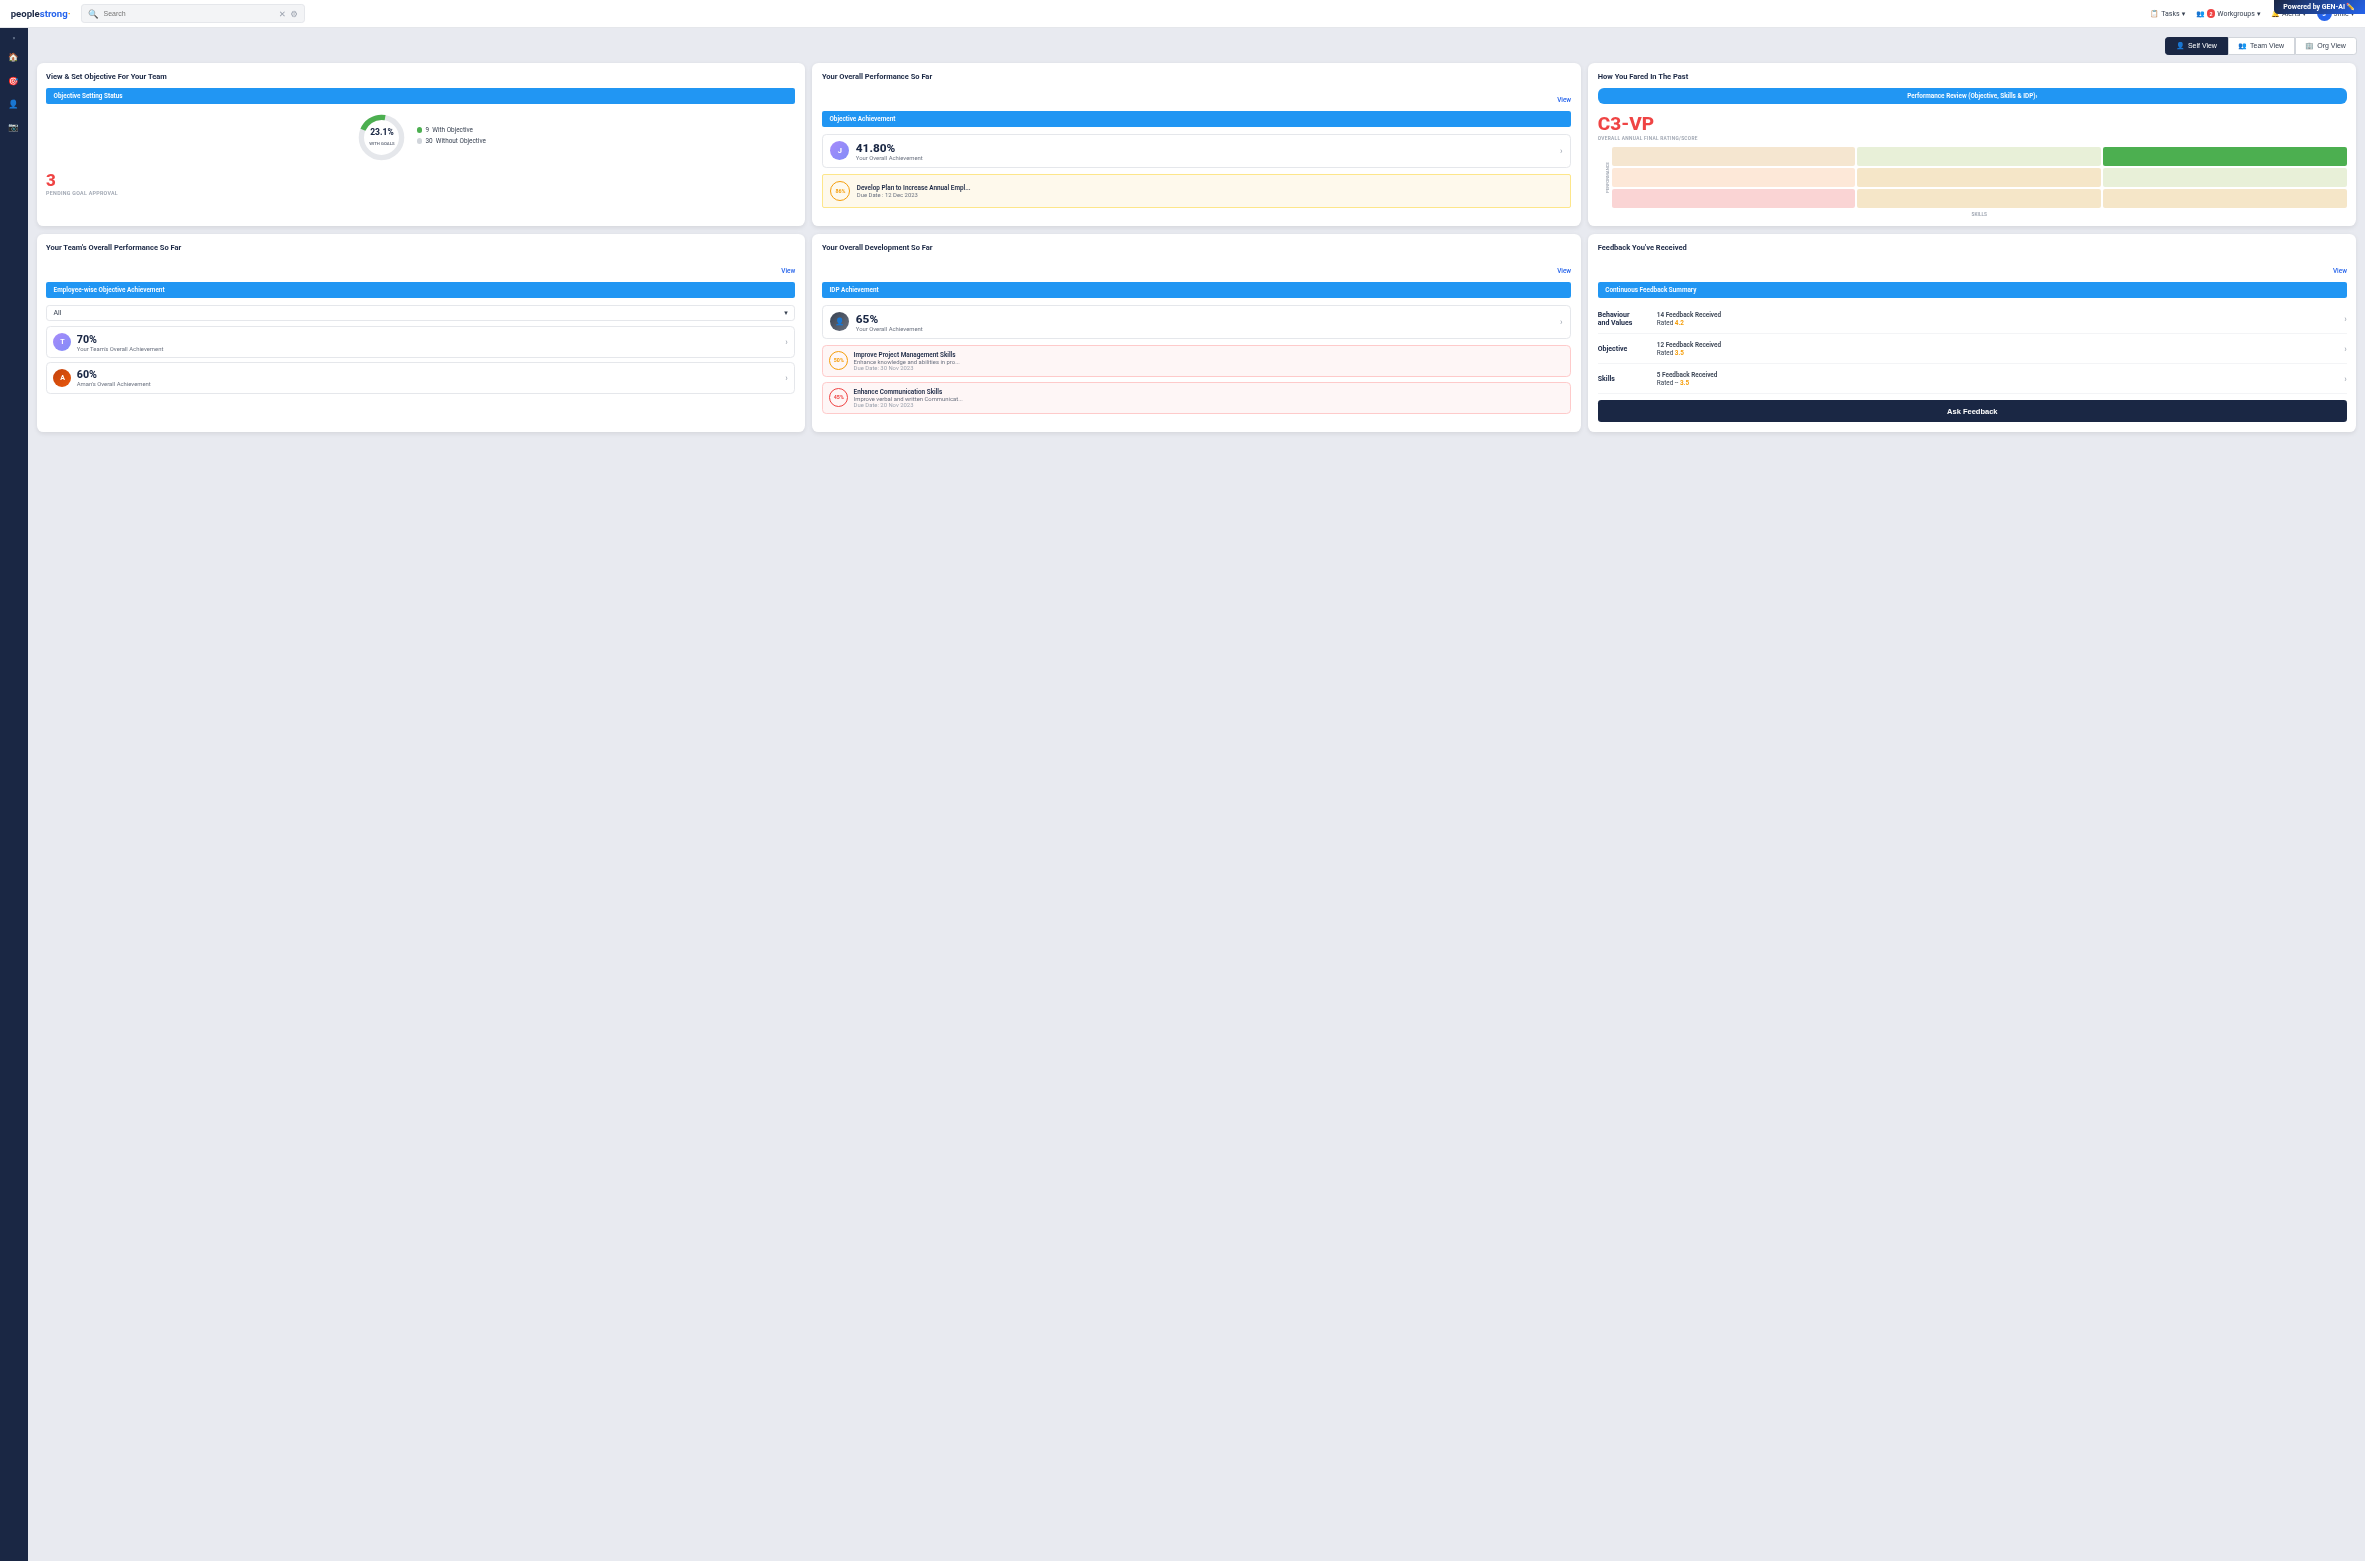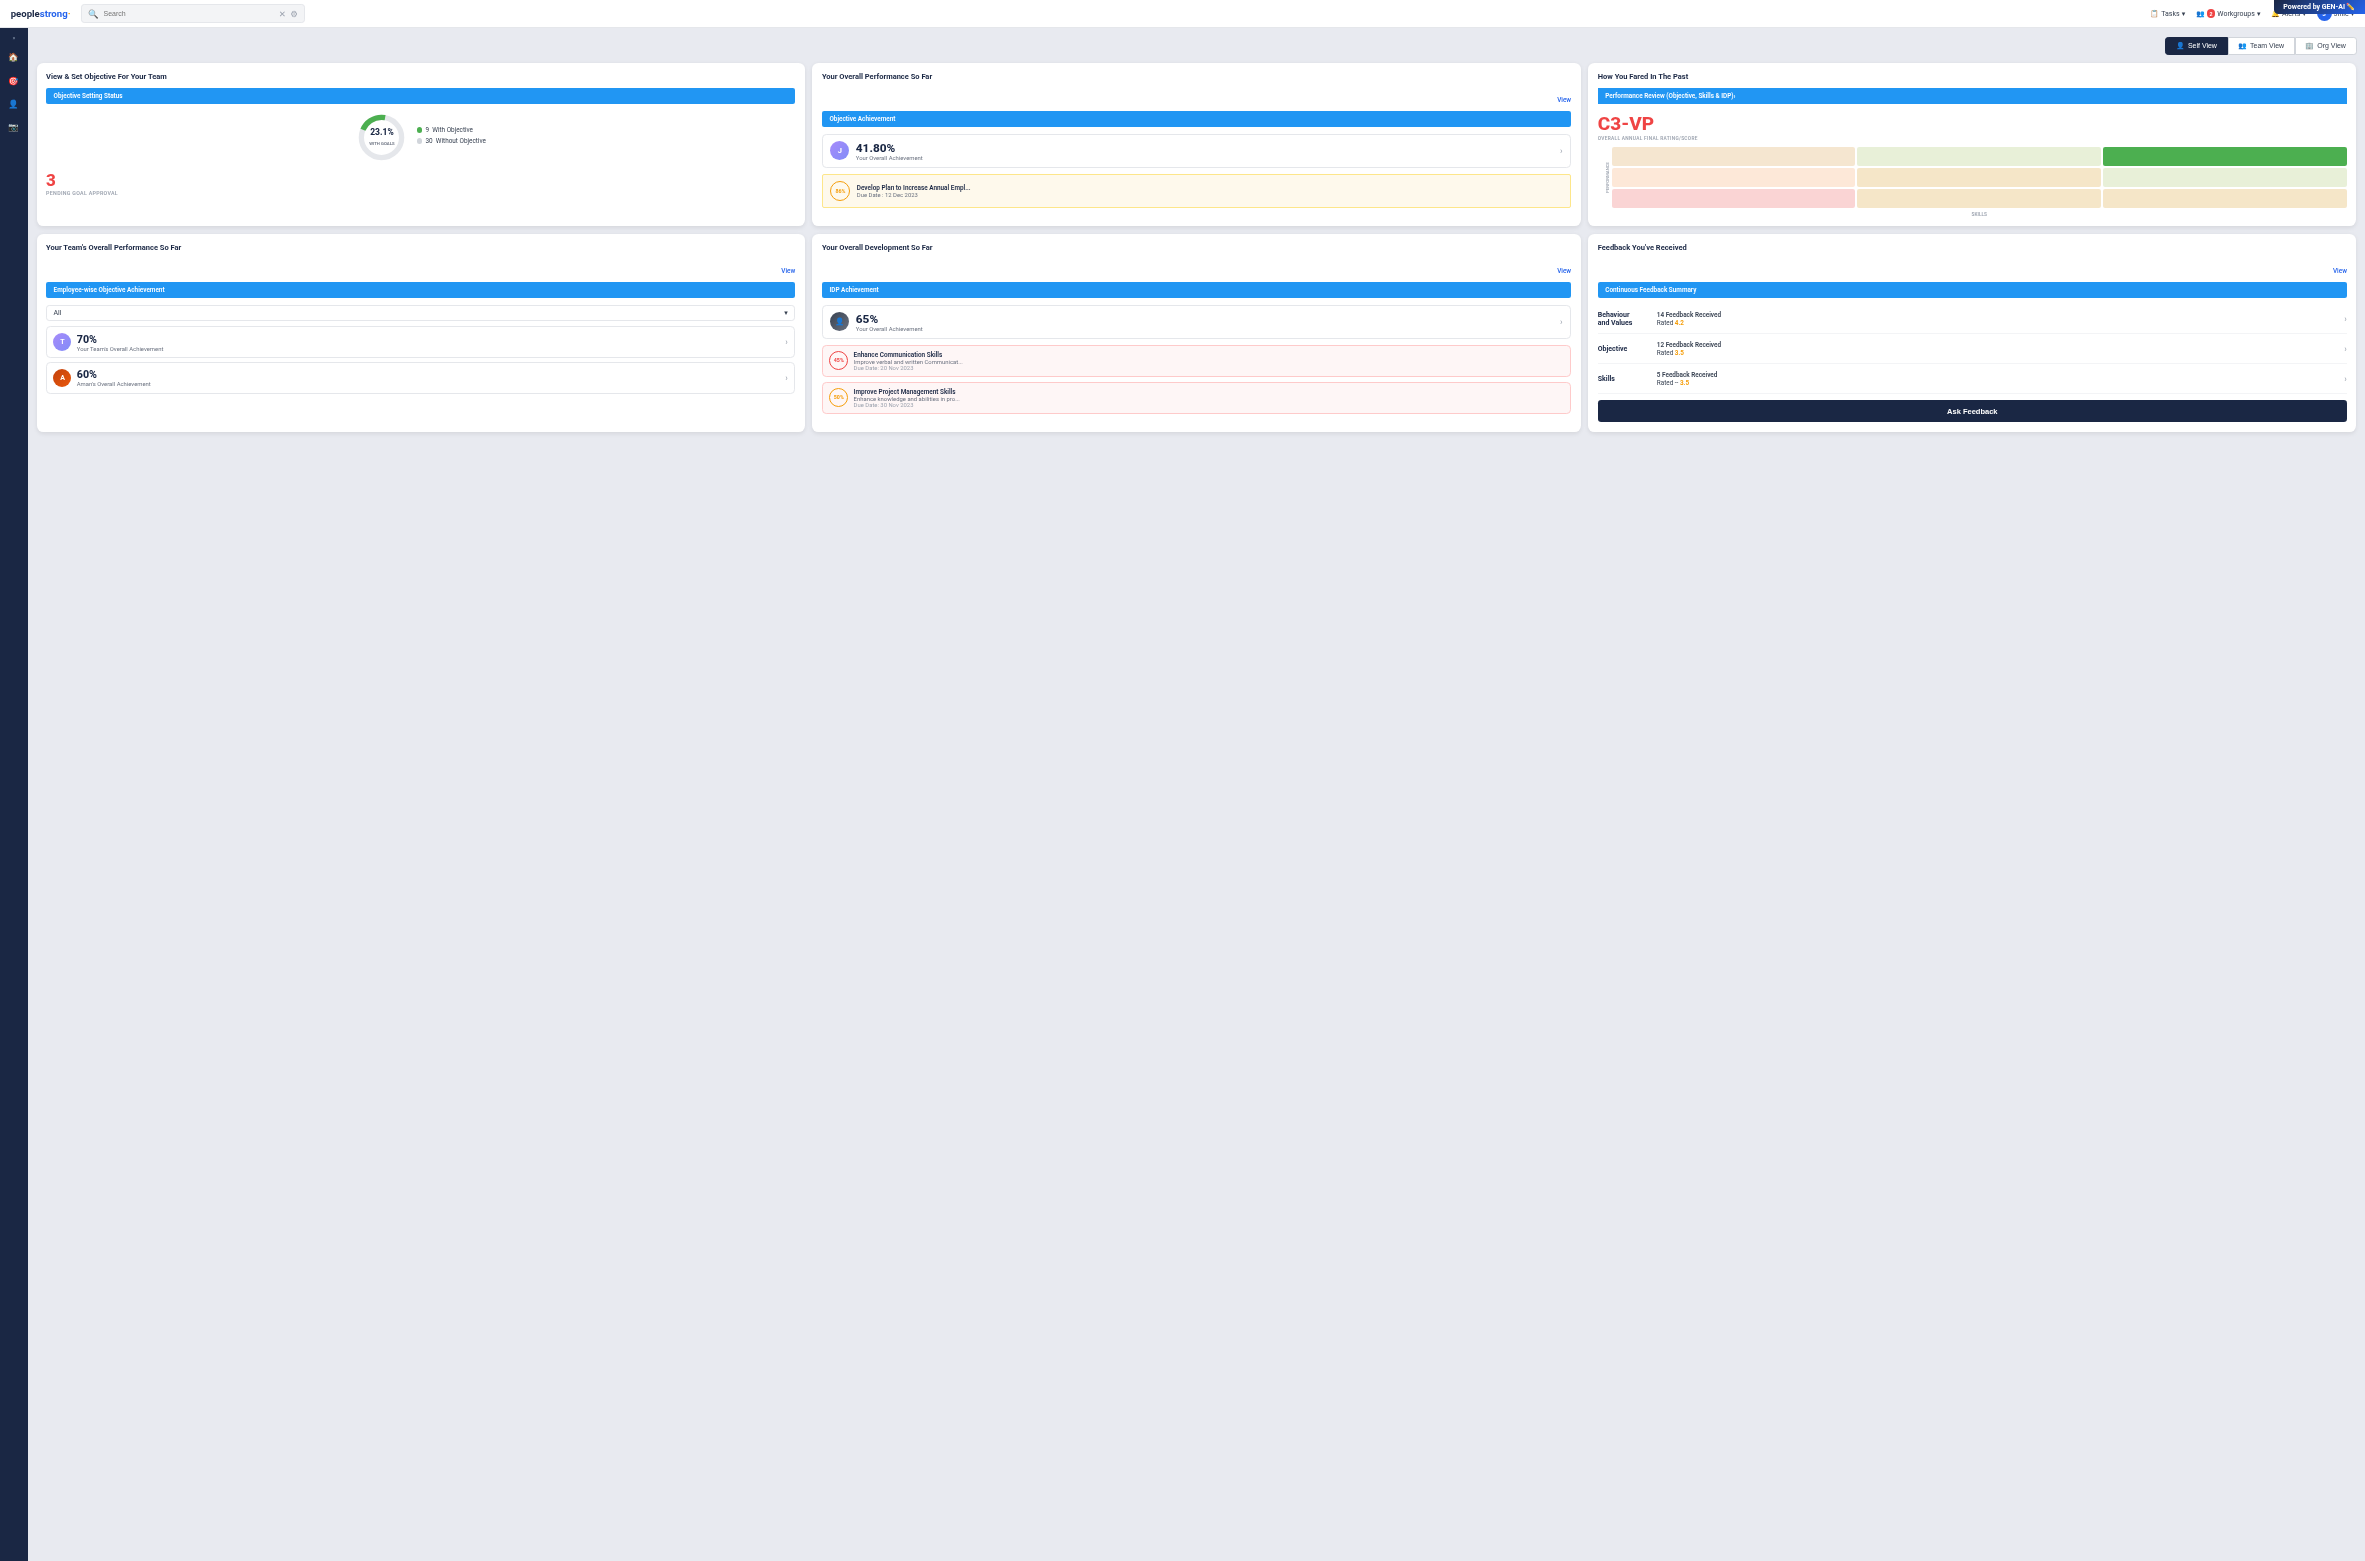--- a/index.html
+++ b/index.html
@@ -357,27 +357,27 @@
     .goal-due {
       font-size: 5.9px;
       color: #6b7280;
     }
 
     
     .perf-review-header {
       background: #2196f3;
       color: white;
       padding: 4.3px 7.5px;
-      border-radius: 0;
+      border-radius: 6px;
       font-size: 6.4px;
       font-weight: 600;
       margin-bottom: 7.5px;
       display: flex;
       align-items: center;
-      justify-content: flex-start;
+      justify-content: center;
     }
     .rating-score {
       font-size: 19px;
       font-weight: 800;
       color: #ef4444;
       margin-bottom: 1.1px;
     }
     .rating-label {
       font-size: 4.8px;
       color: #9ca3af;
@@ -717,37 +717,37 @@
           <div class="achievement-avatar">
             <div class="achievement-avatar-img" style="background:linear-gradient(135deg,#374151,#6b7280);">👤</div>
           </div>
           <div>
             <div class="achievement-pct">65%</div>
             <div class="achievement-sub">Your Overall Achievement</div>
           </div>
           <span class="chevron-right">›</span>
         </div>
         <div class="dev-goal-row">
+          <div class="circle-progress-sm" style="border:1.6px solid #f59e0b;color:#f59e0b;">
+            <span>50%</span>
+          </div>
+          <div>
+            <div class="dev-goal-title">Improve Project Management Skills</div>
+            <div class="dev-goal-sub">Enhance knowledge and abilities in pro...</div>
+            <div class="dev-goal-due">Due Date: 30 Nov 2023</div>
+          </div>
+        </div>
+        <div class="dev-goal-row">
           <div class="circle-progress-sm" style="border:1.6px solid #ef4444;color:#ef4444;">
             <span>45%</span>
           </div>
           <div>
             <div class="dev-goal-title">Enhance Communication Skills</div>
             <div class="dev-goal-sub">Improve verbal and written Communicat...</div>
             <div class="dev-goal-due">Due Date: 20 Nov 2023</div>
-          </div>
-        </div>
-        <div class="dev-goal-row">
-          <div class="circle-progress-sm" style="border:1.6px solid #f59e0b;color:#f59e0b;">
-            <span>50%</span>
-          </div>
-          <div>
-            <div class="dev-goal-title">Improve Project Management Skills</div>
-            <div class="dev-goal-sub">Enhance knowledge and abilities in pro...</div>
-            <div class="dev-goal-due">Due Date: 30 Nov 2023</div>
           </div>
         </div>
       </div>
 
       <div class="card">
         <div class="card-header-row">
           <div class="card-title">Feedback You've Received</div>
           <span class="view-link">View</span>
         </div>
         <div class="section-header">

